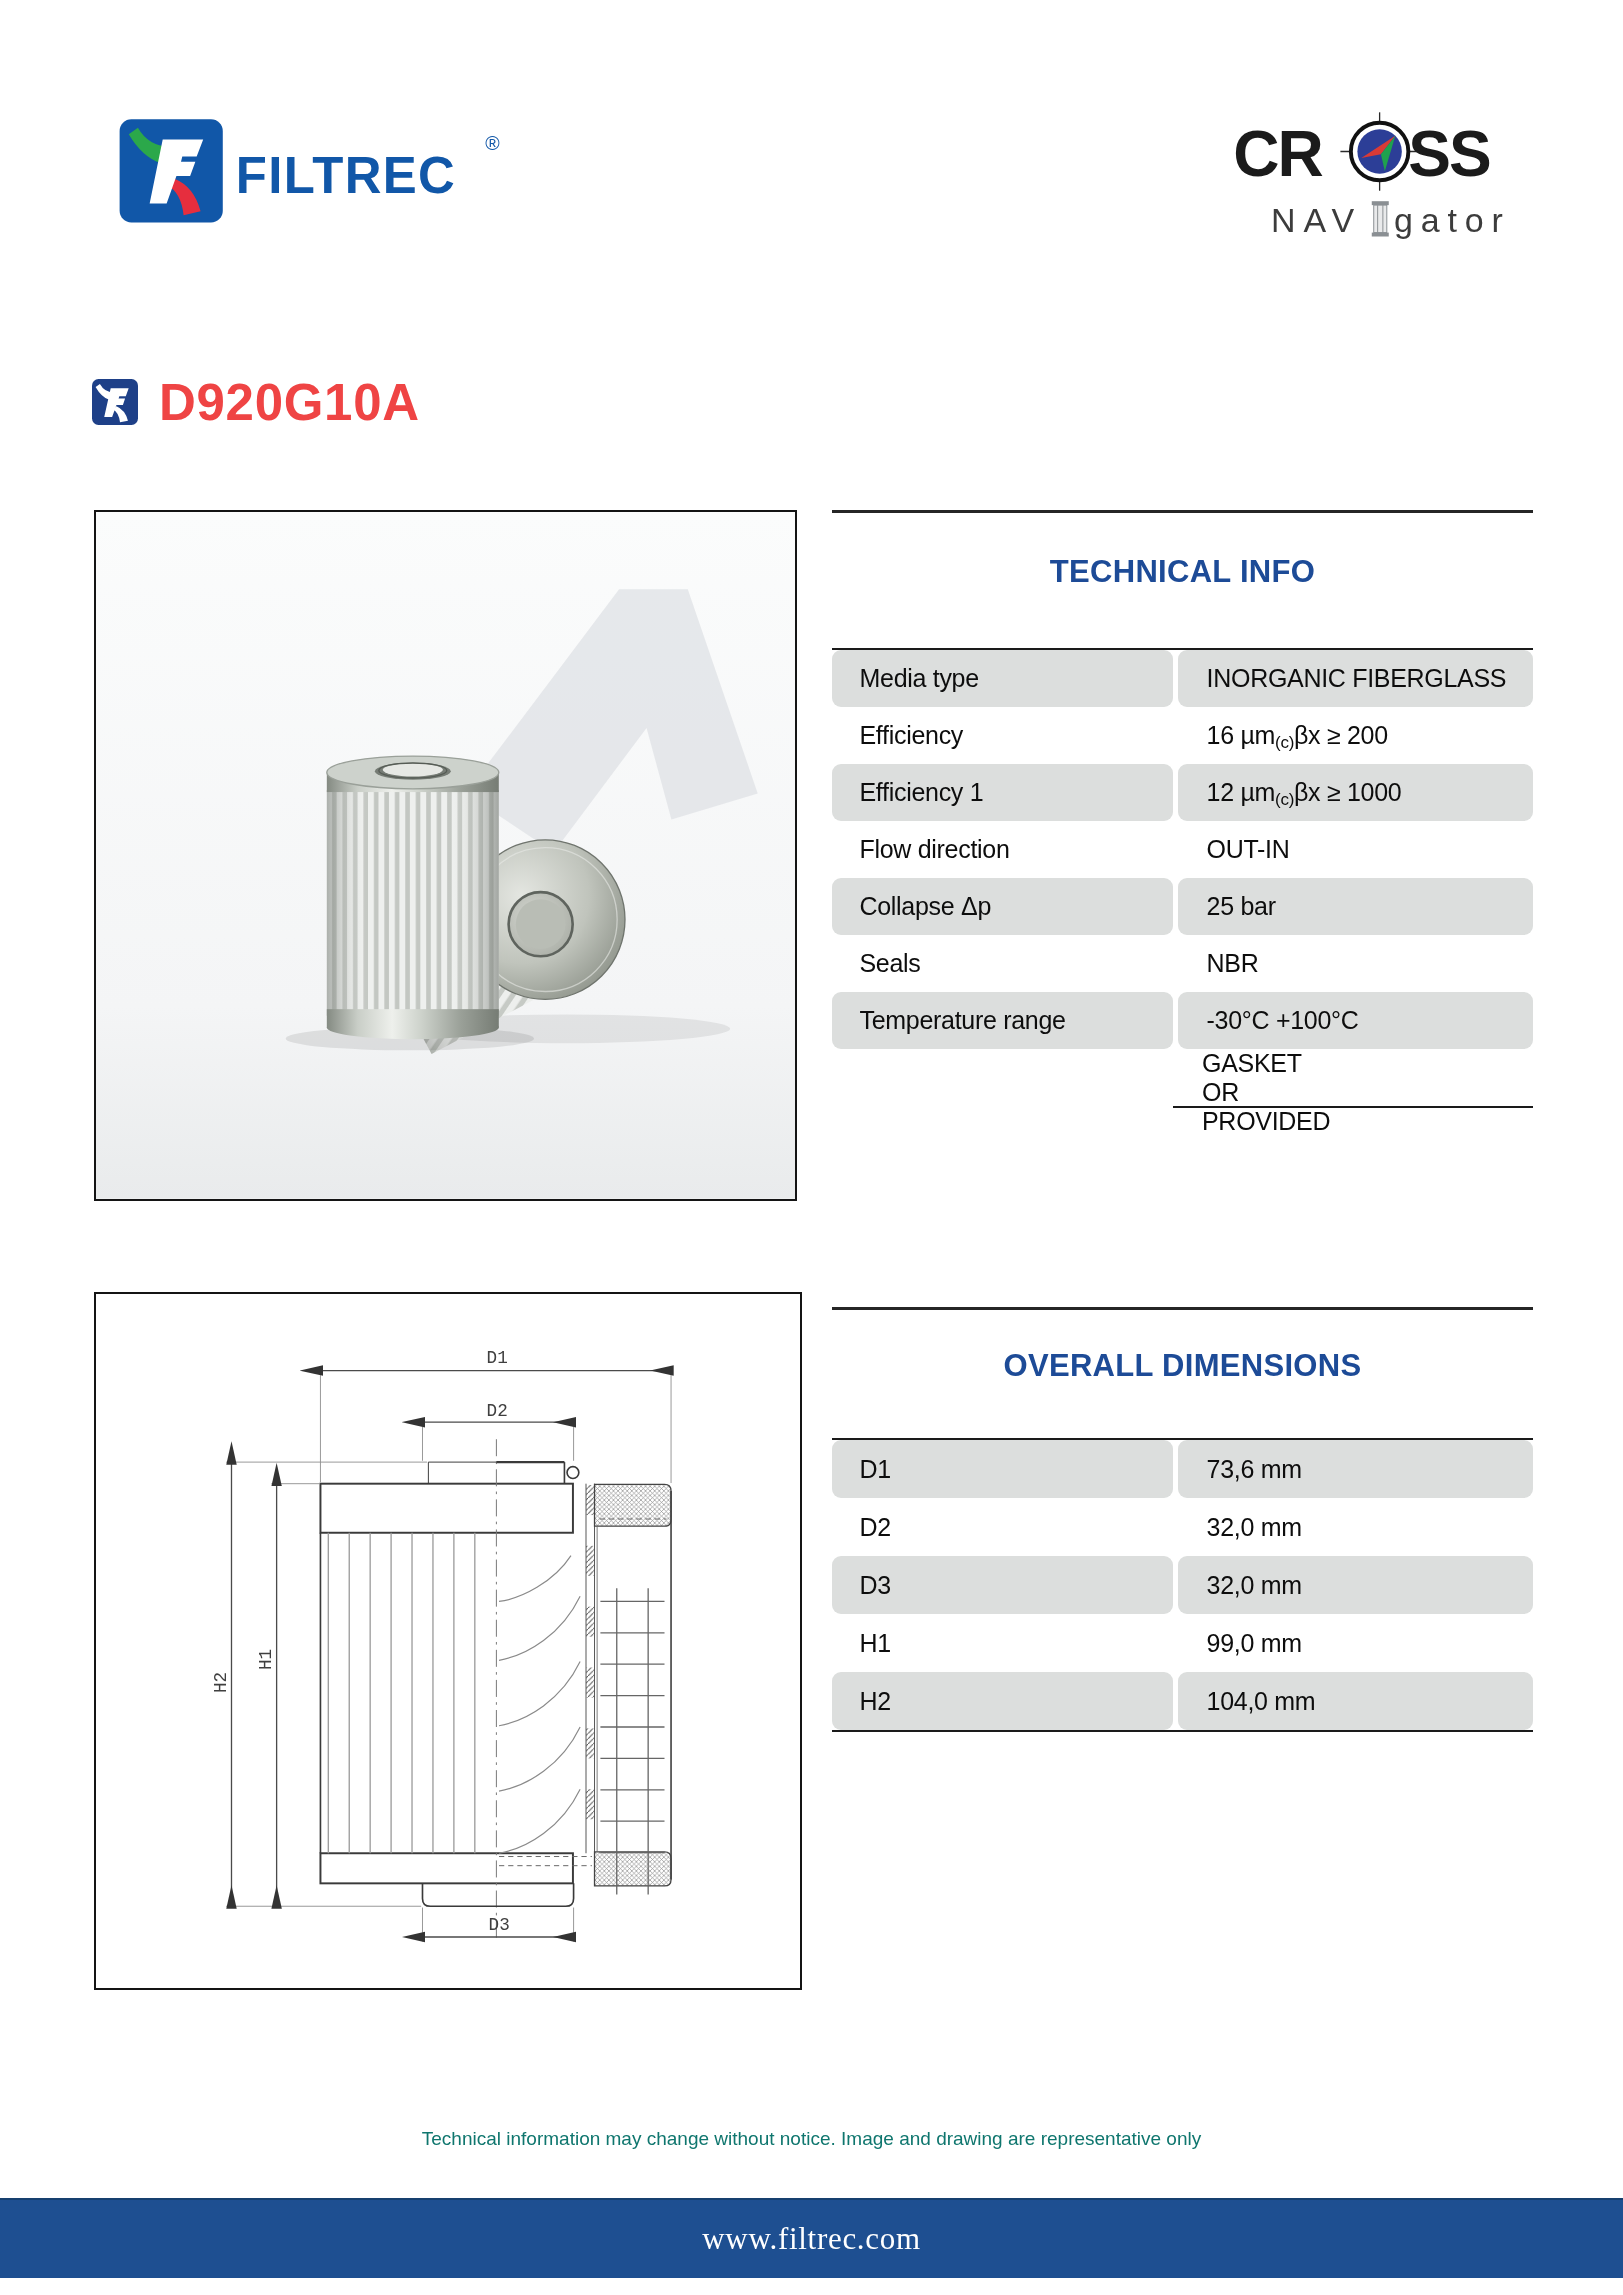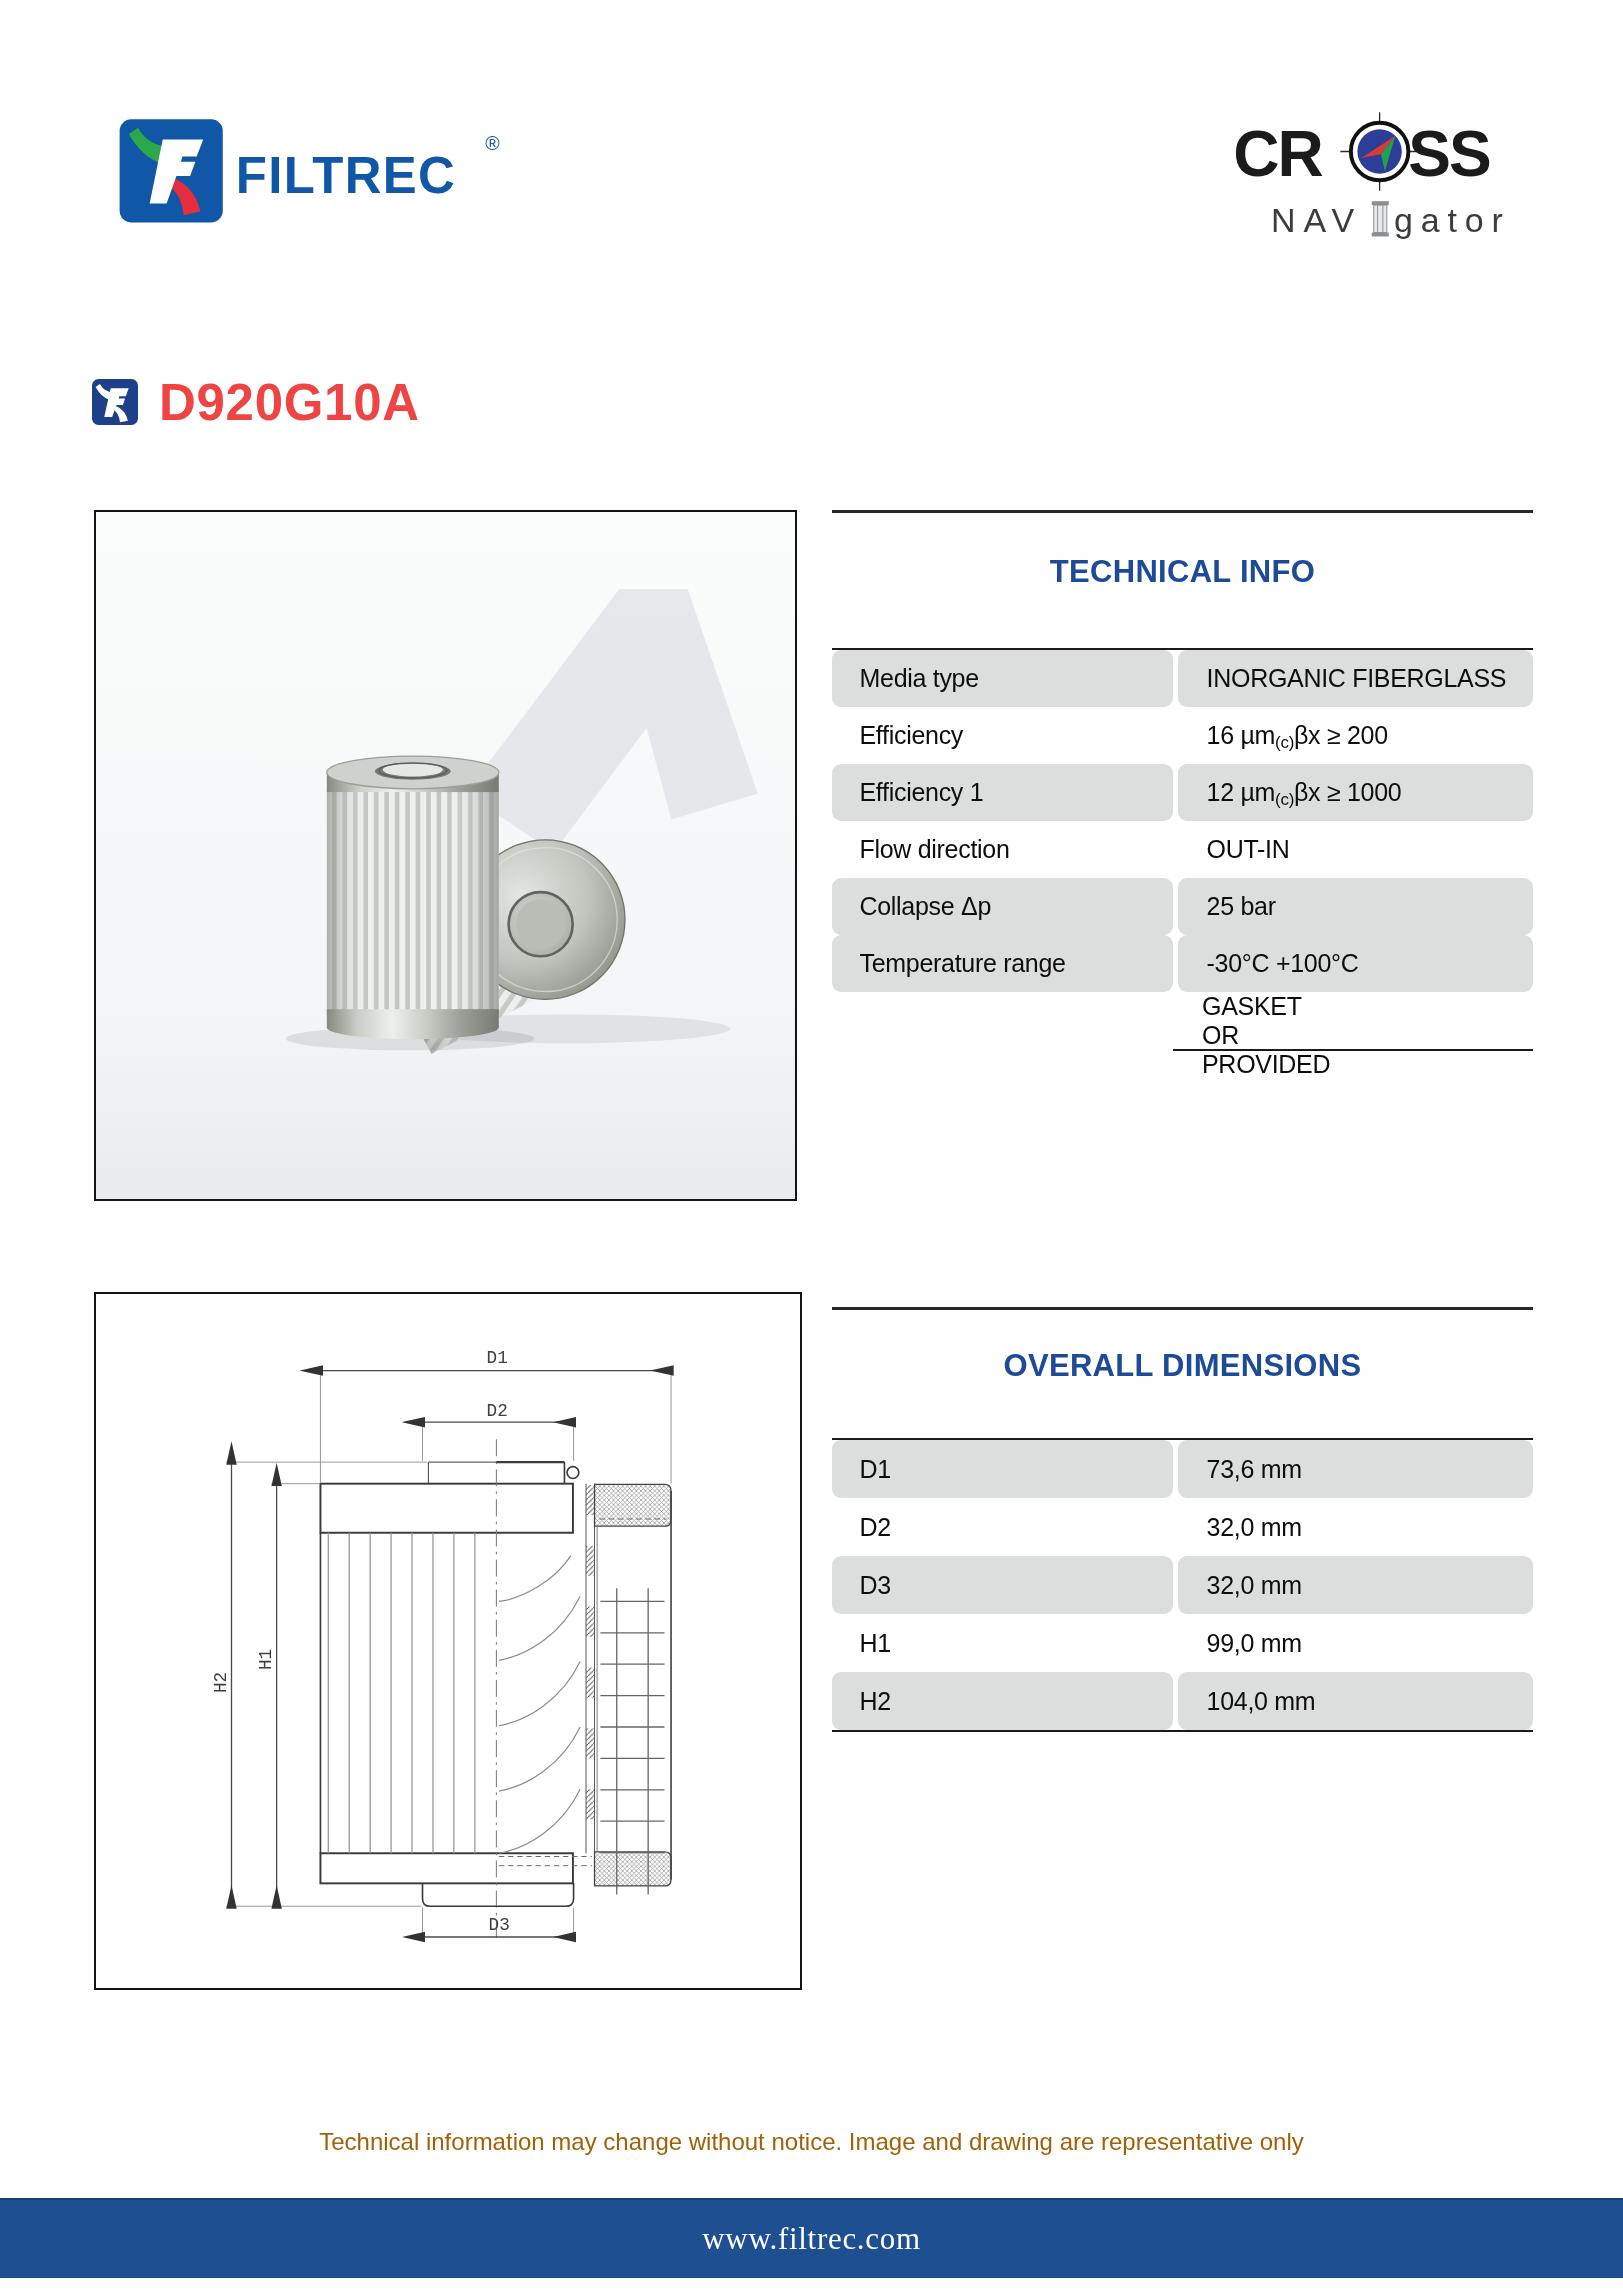--- a/index.html
+++ b/index.html
@@ -45,21 +45,21 @@
   .t-row .cell { display:flex; align-items:center; font-size:25px; color:#0d0d0d; letter-spacing:-0.3px;border-radius:9px; }
   .t-row .label { padding-left:27.5px; }
   .t-row .value { padding-left:29px; }
   .t-row.gray .cell { background:#dcdedd; }
   .t-row .gutter { background:#ffffff; }
   .sub { font-size:17px; position:relative; top:7.9px; }
 
   
   .disclaimer {
     position:absolute; left:0; top:2128px; width:100%;
-    text-align:center; font-size:24px; color:#a16207;
+    text-align:center; font-size:19px; color:#0f766e;
   }
   .footer-bar {
     position:absolute; left:0; top:2198px; width:100%; height:80px;
     background:#1e4f91; border-top:2.6px solid #17406f;
     display:flex; align-items:center; justify-content:center;
   }
   .website { font-family:"Liberation Serif", serif; font-size:31px; color:#ffffff; letter-spacing:0.7px; text-decoration:none; }
 
   
   .cad-text { font-family:"Liberation Mono", monospace; font-size:27px; fill:#3f3f3f; }
@@ -216,20 +216,25 @@
     <div class="t-row">
       <div class="cell label">Flow direction</div>
         <div class="gutter"></div>
       <div class="cell value">OUT-IN</div>
     </div>
     <div class="t-row gray">
       <div class="cell label">Collapse Δp</div>
         <div class="gutter"></div>
       <div class="cell value">25 bar</div>
     </div>
+    <div class="t-row">
+      <div class="cell label">Seals</div>
+        <div class="gutter"></div>
+      <div class="cell value">NBR</div>
+    </div>
     <div class="t-row gray">
       <div class="cell label">Temperature range</div>
         <div class="gutter"></div>
       <div class="cell value">-30°C +100°C</div>
     </div>
     <div class="t-row">
         <div class="gutter"></div>
       <div class="cell value">GASKET OR PROVIDED</div>
     </div>
   </div>

